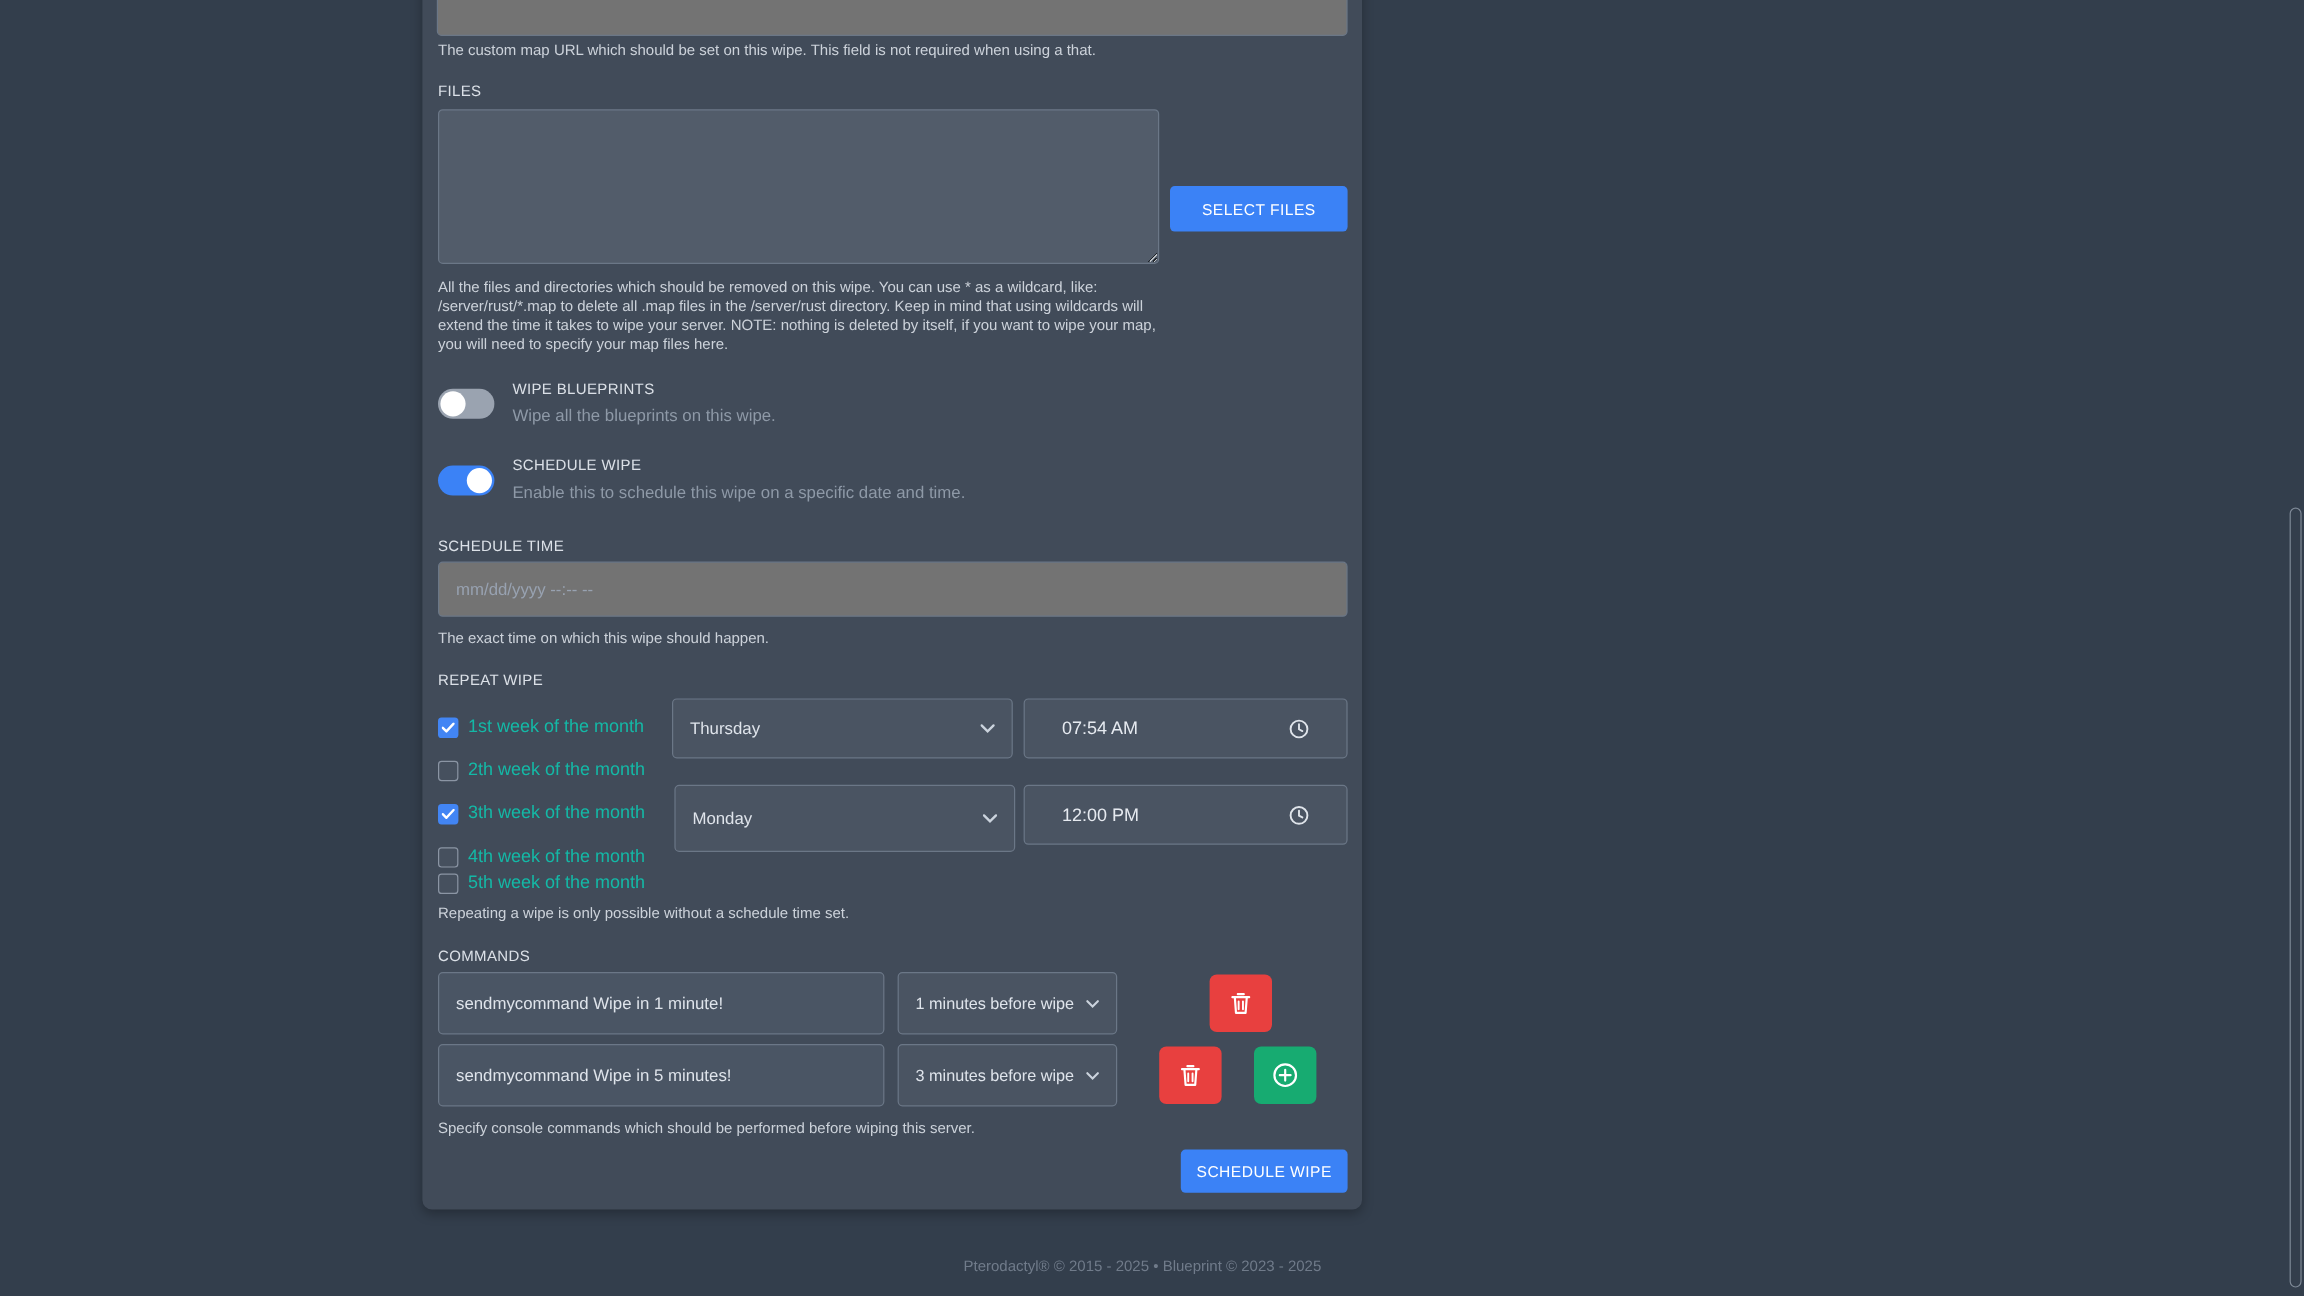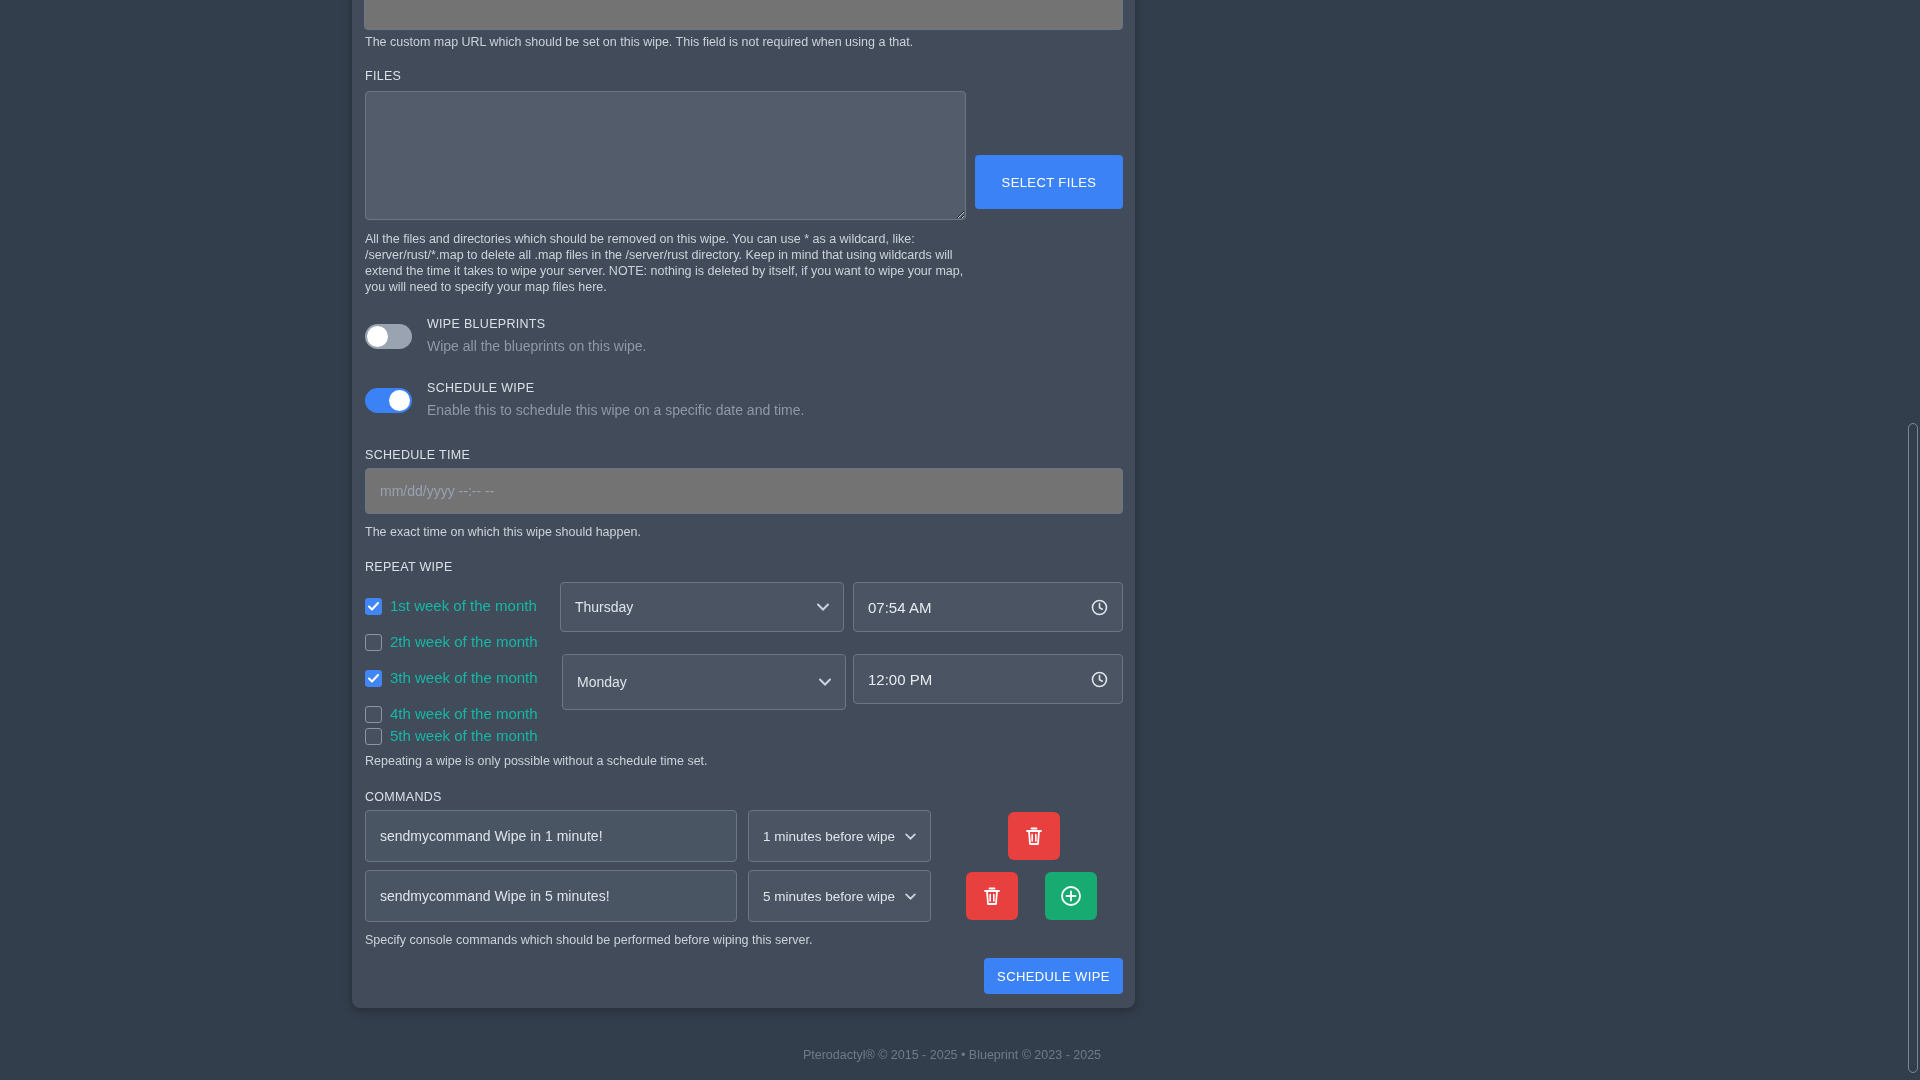--- a/index.html
+++ b/index.html
@@ -32,21 +32,21 @@
     color: #dfe4eb; font-size: 14px;
   }
   .top-input { left: 364px; top: -18px; width: 759px; height: 48px; }
   .files-area { left: 365px; top: 91px; width: 601px; height: 129px; background: #525c6a; }
 
   .btn-blue {
     background: #3b82f6; color: #ffffff; border: none; border-radius: 4px;
     font-family: inherit; font-size: 13px; letter-spacing: 0.4px; cursor: pointer;
     display: flex; align-items: center; justify-content: center;
   }
-  .select-files-btn { left: 975px; top: 155px; width: 148px; height: 54px; }
+  .select-files-btn { left: 975px; top: 155px; width: 148px; height: 38px; }
   .submit-btn { left: 984px; top: 958px; width: 139px; height: 36px; }
 
   
   .toggle { width: 47px; height: 25px; border-radius: 13px; position: absolute; cursor: pointer; }
   .toggle .knob {
     position: absolute; top: 2px; width: 21px; height: 21px; border-radius: 50%;
     background: #ffffff;
   }
   .toggle.off { background: #9aa3b0; }
   .toggle.off .knob { left: 2px; }
@@ -70,21 +70,21 @@
     position: absolute; background: #4a5462; border: 1px solid #6b7787; border-radius: 4px;
     color: #dfe4eb; font-size: 14px; display: flex; align-items: center;
     padding: 0 14px; cursor: pointer;
   }
   .select-box .sel-text { flex: 1; white-space: nowrap; overflow: hidden; }
   .chev { flex: 0 0 auto; margin-left: 6px; }
 
   .time-box {
     position: absolute; background: #4a5462; border: 1px solid #6b7787; border-radius: 4px;
     color: #e6eaf0; font-size: 15px; display: flex; align-items: center;
-    padding: 0 14px; cursor: pointer;
+    padding: 0 31px; cursor: pointer;
   }
   .time-box .t-text { flex: 1; }
 
   
   .cmd-input { position: absolute; padding: 0 14px; background: #4a5564; }
   .cmd-select { font-size: 13.5px; }
   .icon-btn {
     position: absolute; width: 52px; height: 48px; border: none; border-radius: 6px;
     display: flex; align-items: center; justify-content: center; cursor: pointer;
   }
@@ -197,21 +197,21 @@
   <button class="icon-btn btn-red" style="left:1008px; top:812px;">
     <svg width="18" height="20" viewBox="0 0 18 20">
       <path d="M6.5 2.5 h5 M2 5 h14" stroke="#fff" stroke-width="1.8" stroke-linecap="round" fill="none"></path>
       <path d="M4 5 l1 13 h8 l1 -13" stroke="#fff" stroke-width="1.8" fill="none" stroke-linejoin="round"></path>
       <path d="M7.2 8.5 v6.5 M10.8 8.5 v6.5" stroke="#fff" stroke-width="1.6" stroke-linecap="round"></path>
     </svg>
   </button>
 
   <input class="abs input-box cmd-input" style="left: 365px; top: 870px; width: 372px; height: 52px;" value="sendmycommand Wipe in 5 minutes!">
   <div class="select-box cmd-select" style="left:748px; top:870px; width:183px; height:52px;">
-    <span class="sel-text">5 minutes before wipe</span>
+    <span class="sel-text">3 minutes before wipe</span>
     <svg class="chev" width="11" height="7" viewBox="0 0 12 8">
         <path d="M1 1.5 L6 6.5 L11 1.5" stroke="#cbd3dd" stroke-width="2" fill="none" stroke-linecap="round"></path>
       </svg>
   </div>
   <button class="icon-btn btn-red" style="left:966px; top:872px;">
     <svg width="18" height="20" viewBox="0 0 18 20">
       <path d="M6.5 2.5 h5 M2 5 h14" stroke="#fff" stroke-width="1.8" stroke-linecap="round" fill="none"></path>
       <path d="M4 5 l1 13 h8 l1 -13" stroke="#fff" stroke-width="1.8" fill="none" stroke-linejoin="round"></path>
       <path d="M7.2 8.5 v6.5 M10.8 8.5 v6.5" stroke="#fff" stroke-width="1.6" stroke-linecap="round"></path>
     </svg>

